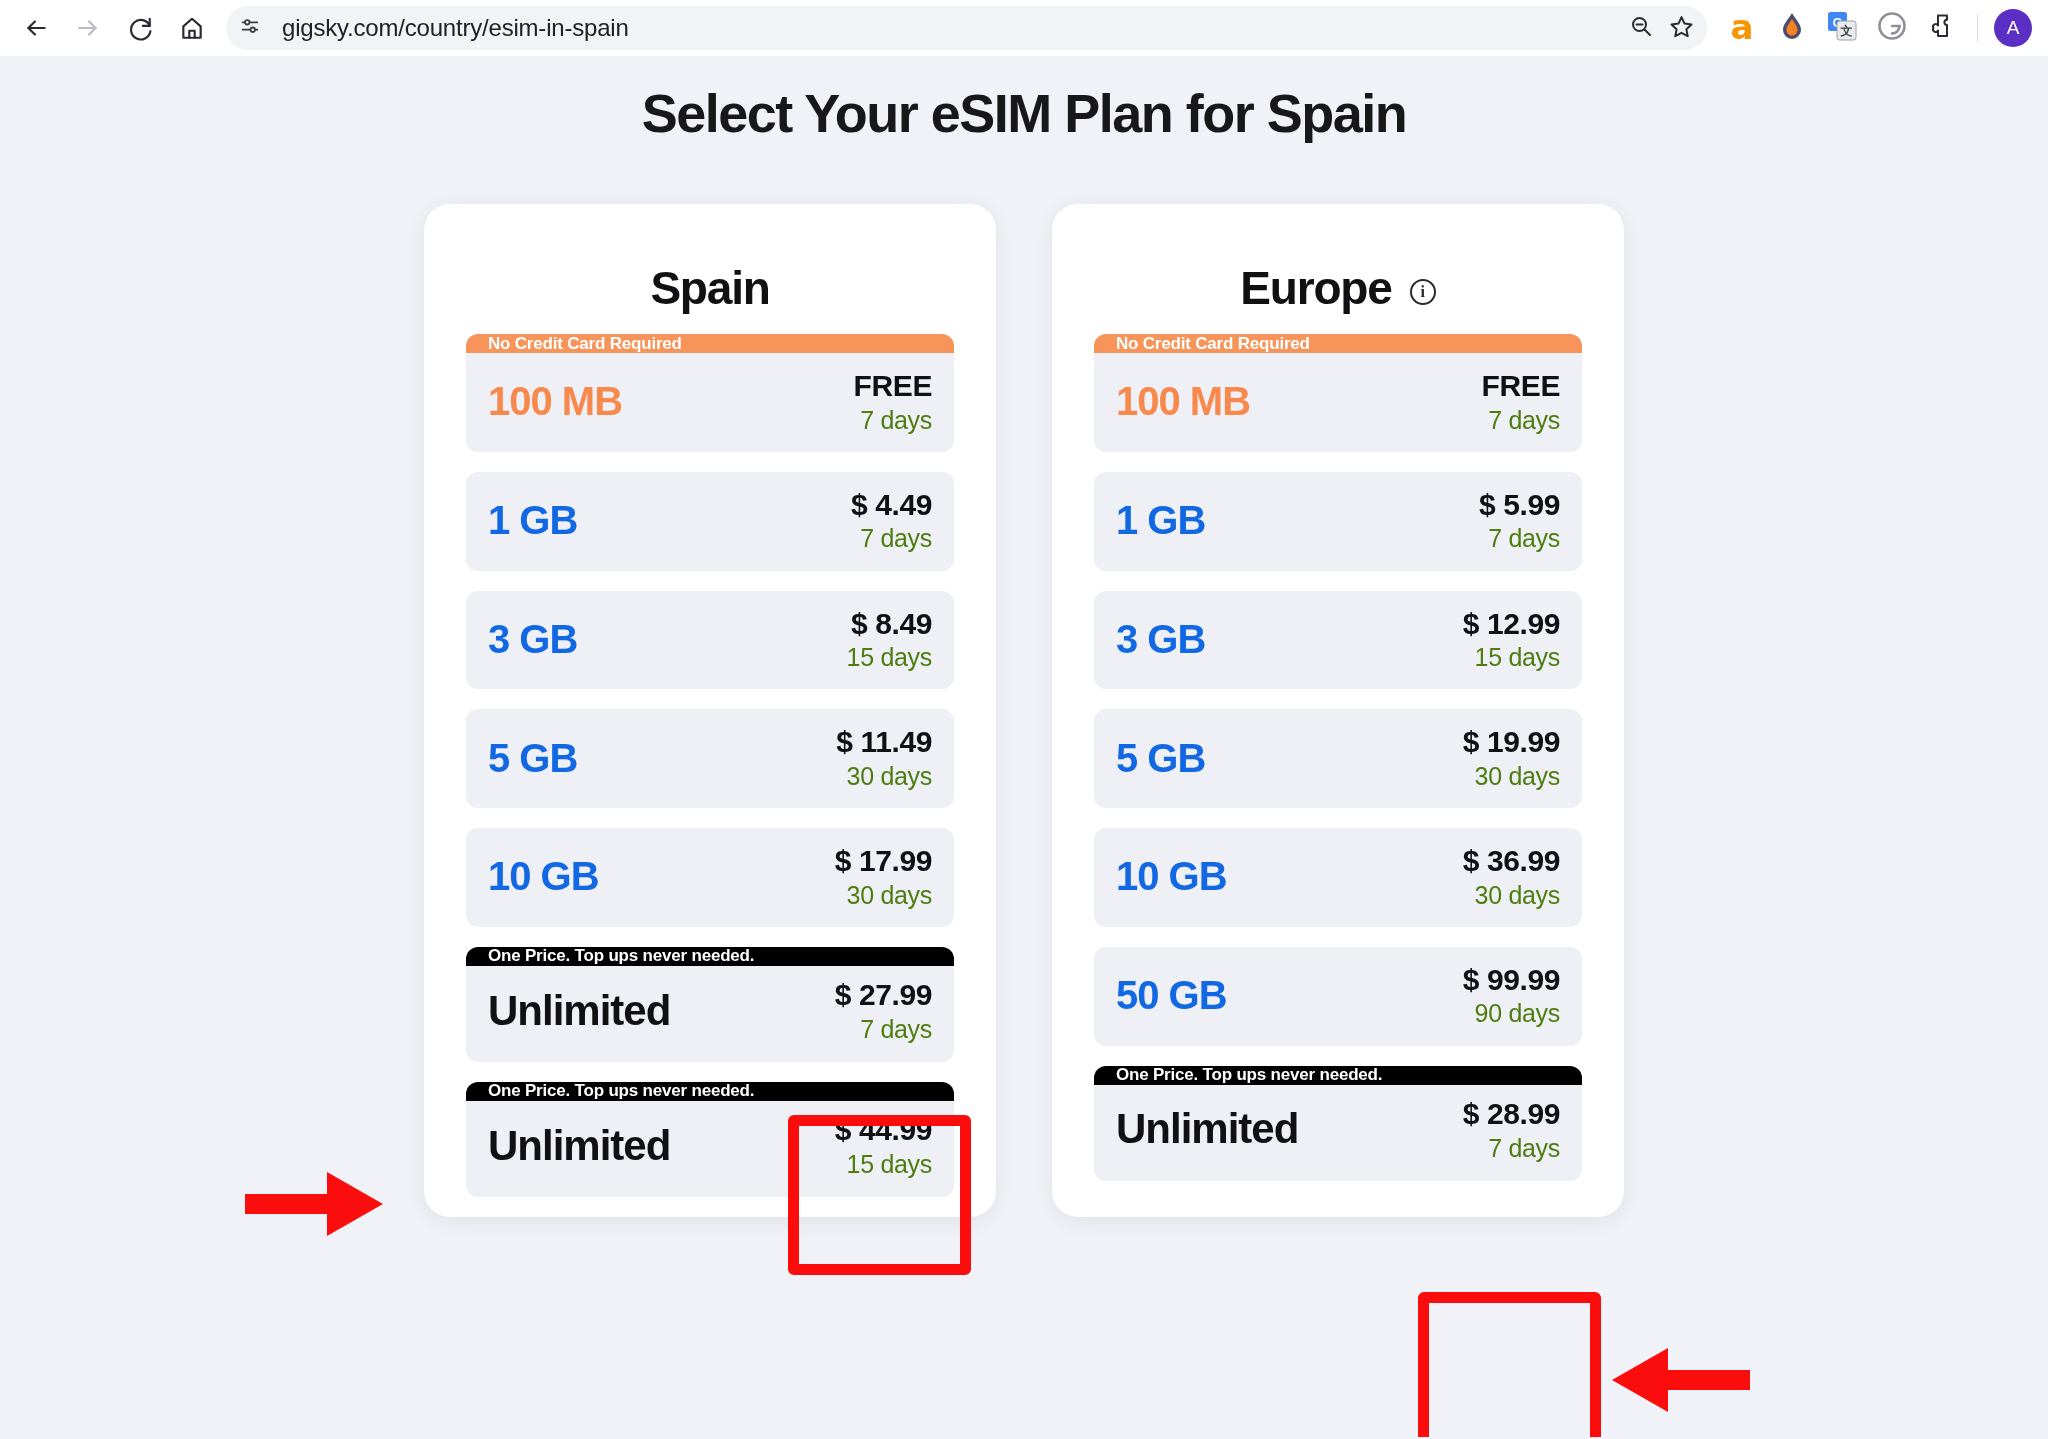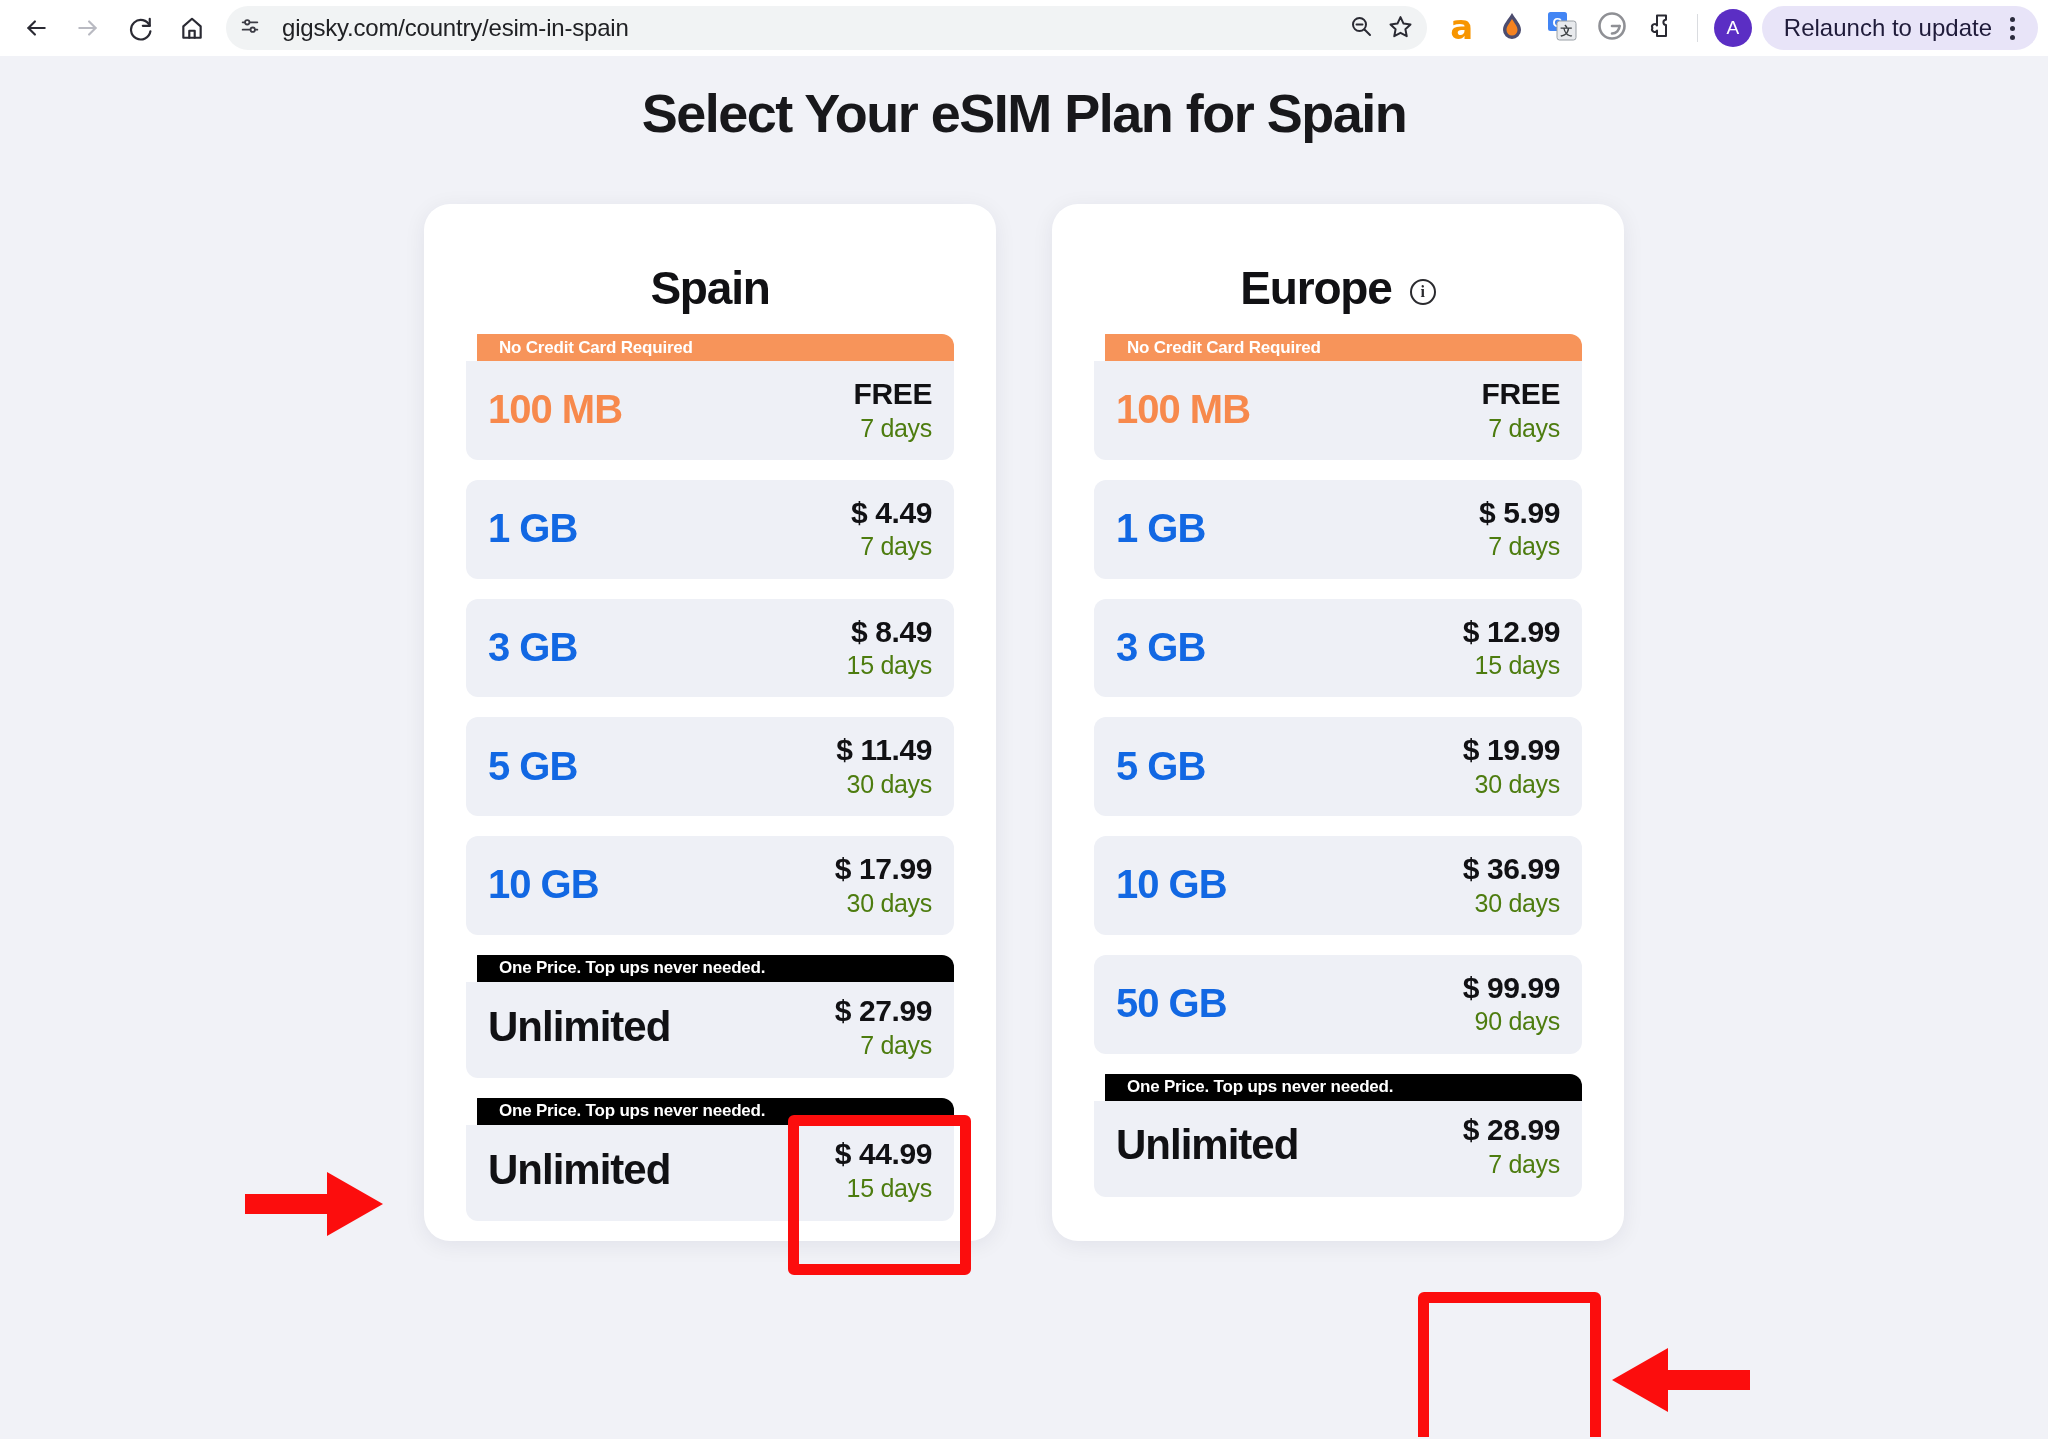--- a/index.html
+++ b/index.html
@@ -204,29 +204,28 @@
     top: 4px;
   }
 
   .plan {
     margin-bottom: 20px;
     border-radius: 12px;
     overflow: hidden;
     position: relative;
   }
   .plan-banner {
-    height: 27px;
+    height: 19px;
     display: flex;
     align-items: center;
     padding-left: 22px;
     font-size: 17px;
     font-weight: 600;
     color: #ffffff;
     letter-spacing: -0.2px;
-    margin-left: 11px;
   }
   .plan-banner.orange { background: #f7945a; }
   .plan-banner.black  { background: #000000; }
 
   .plan-body {
     background: #eef0f6;
     display: flex;
     align-items: center;
     justify-content: space-between;
     padding: 14px 22px 16px 22px;
@@ -386,28 +385,20 @@
             <path d="M9 3.5 h9 v4.2 a2.6 2.6 0 0 0 0 5.2 V24 H9 v-5.4 a2.6 2.6 0 0 1 -4.6 -2.6 A2.6 2.6 0 0 1 9 13.4z"></path>
           </svg>
       </span>
     </div>
   </div>
 
   <div class="divider-v"></div>
 
   <div class="avatar">A</div>
 
-  <div class="relaunch">
-    <span class="relaunch-label">Relaunch to update</span>
-    <span class="kebab">
-        <i></i>
-        <i></i>
-        <i></i>
-      </span>
-  </div>
 </div>
 
 <div class="page">
   <h1 class="page-title">Select Your eSIM Plan for Spain</h1>
 
   <div class="cards">
 
     <div class="card">
       <div class="card-title-row">
         <span class="card-title">Spain</span>

